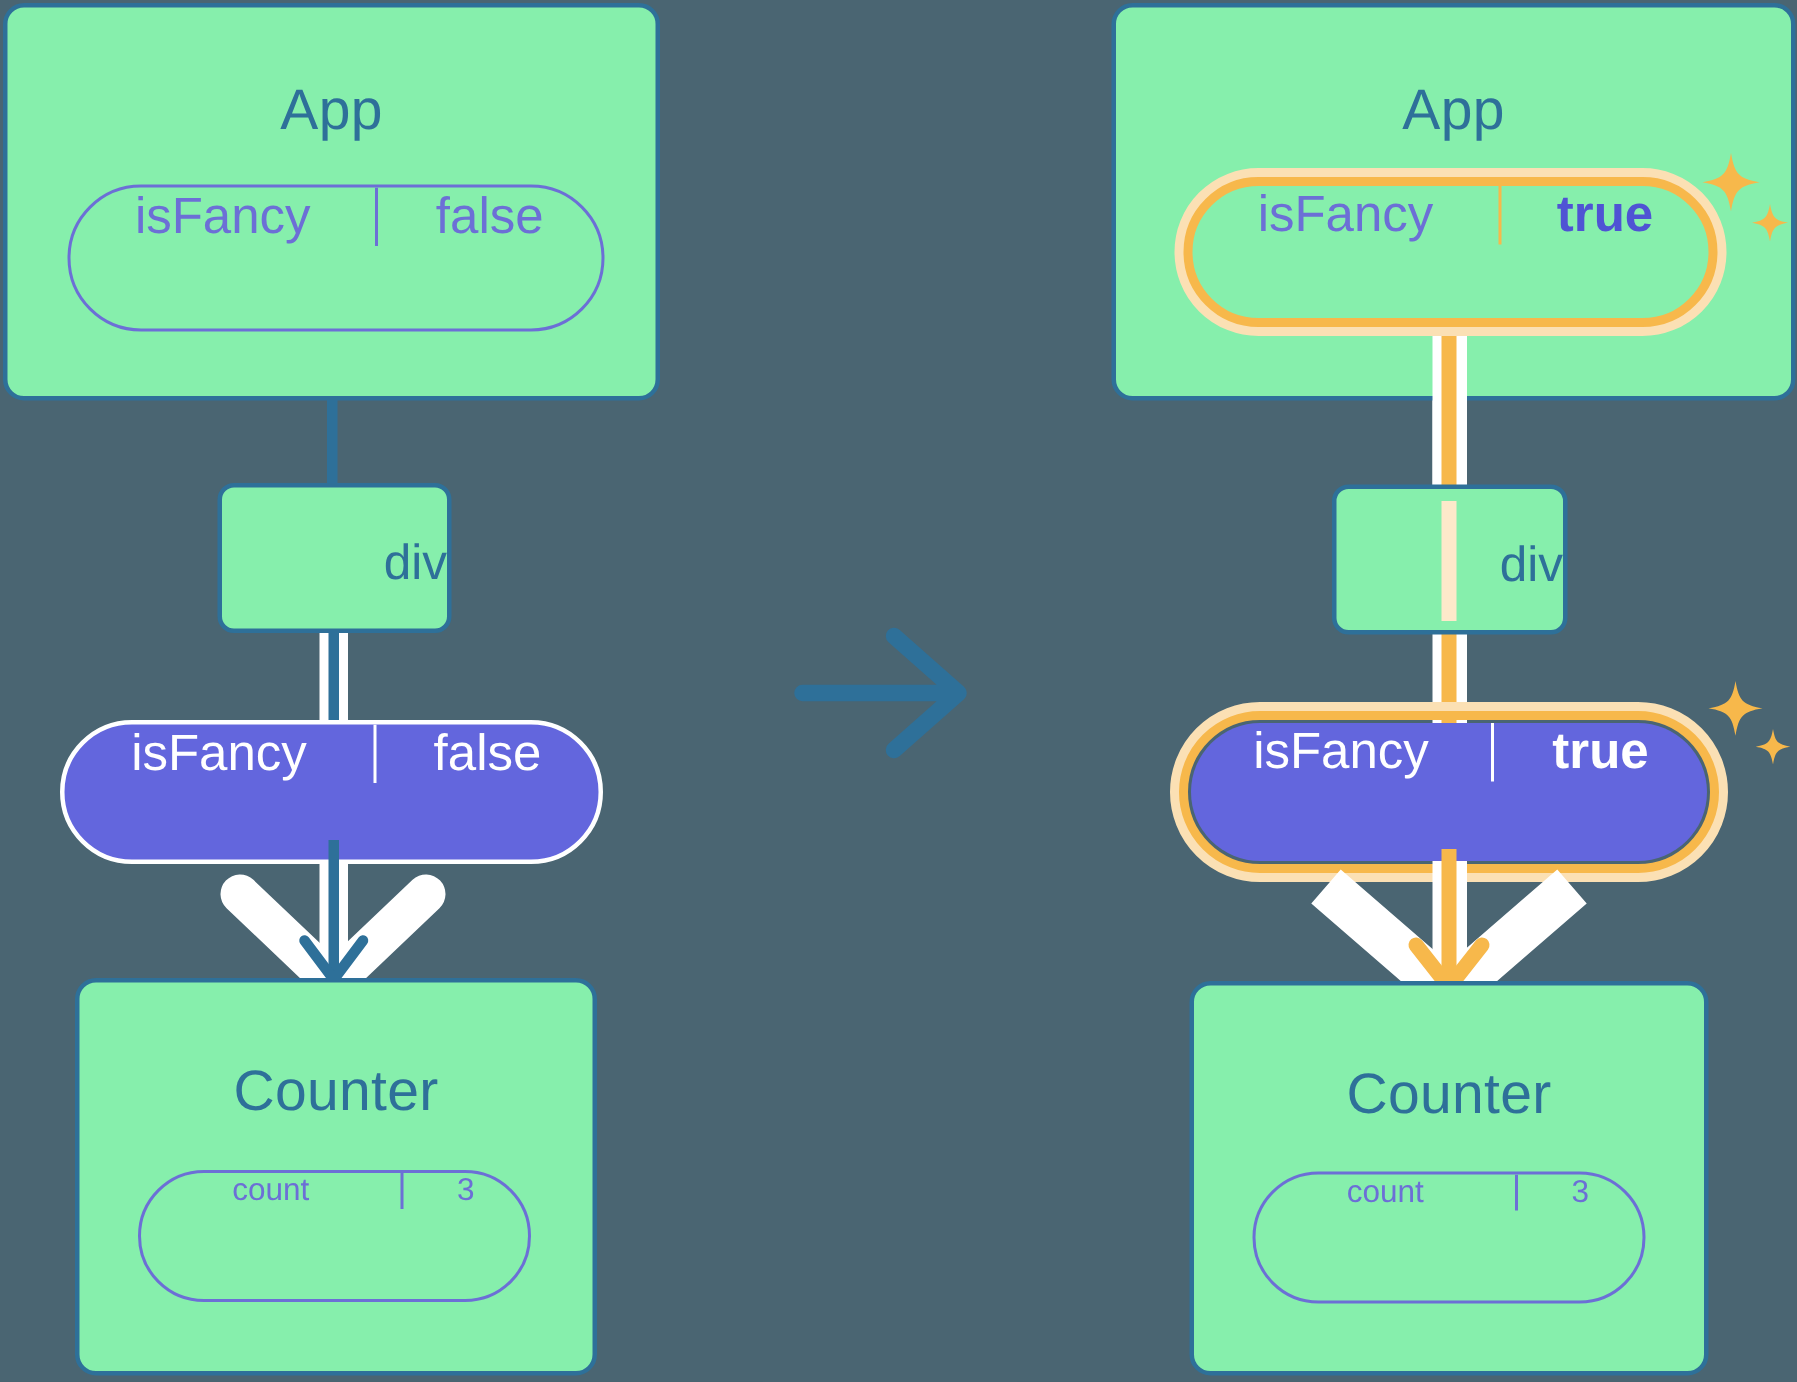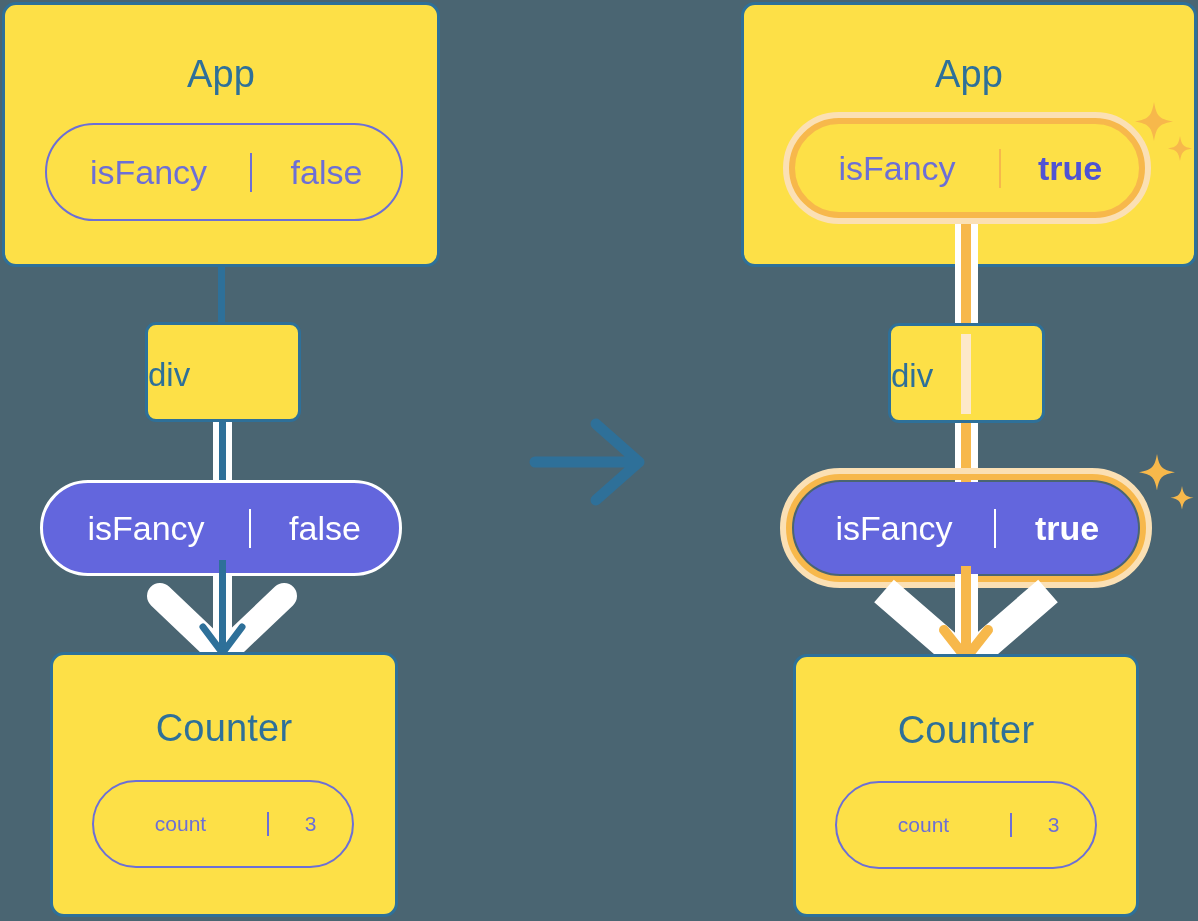--- a/index.html
+++ b/index.html
@@ -14,50 +14,50 @@
     height:921px;
     background:#4a6572;
     overflow:hidden;
   }
   .layer{position:absolute;left:0;top:0;width:1198px;height:921px;}
   .svg-layer{pointer-events:none;}
 
   
   .box{
     position:absolute;
-    background:#fde047;
+    background:#86efac;
     border:3px solid #2e7099;
     border-radius:14px;
     box-sizing:border-box;
   }
   .box-title{
     position:absolute;
     left:0;right:0;
     text-align:center;
     color:#2e7099;
     font-size:38px;
     font-weight:400;
     letter-spacing:.2px;
     white-space:nowrap;
   }
   .div-label{
     position:absolute;
     left:0;right:0;
-    text-align:left;
+    text-align:right;
     color:#2e7099;
     font-size:33px;
     font-weight:400;
   }
 
   
   .pill{
     position:absolute;
     box-sizing:border-box;
     display:flex;
-    align-items:center;
+    align-items:flex-start;
     border-radius:999px;
     overflow:hidden;
   }
   .pill-cell{
     display:flex;
     align-items:center;
     justify-content:center;
     white-space:nowrap;
     box-sizing:border-box;
   }

